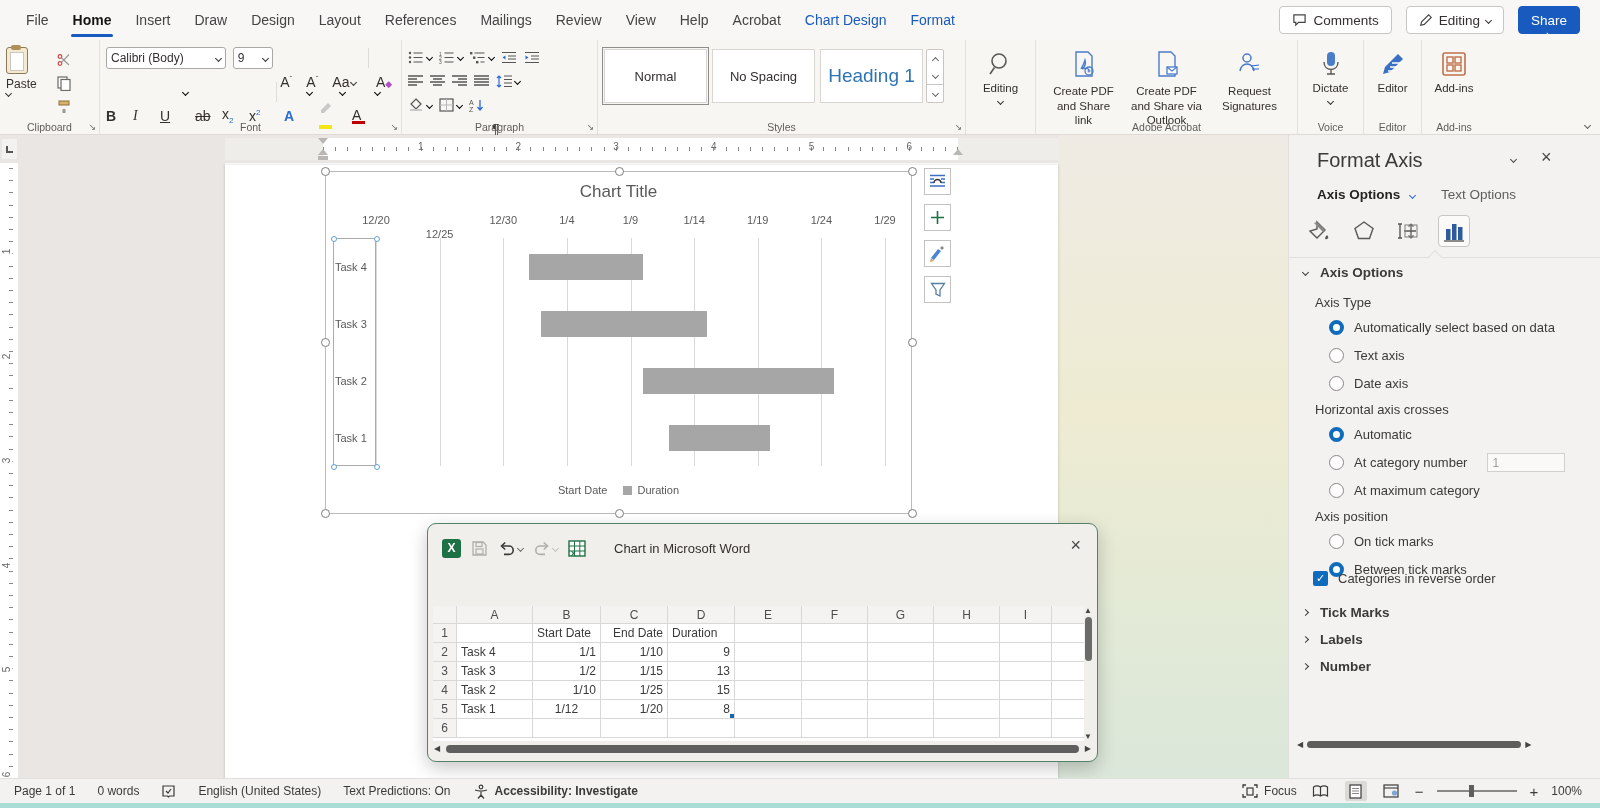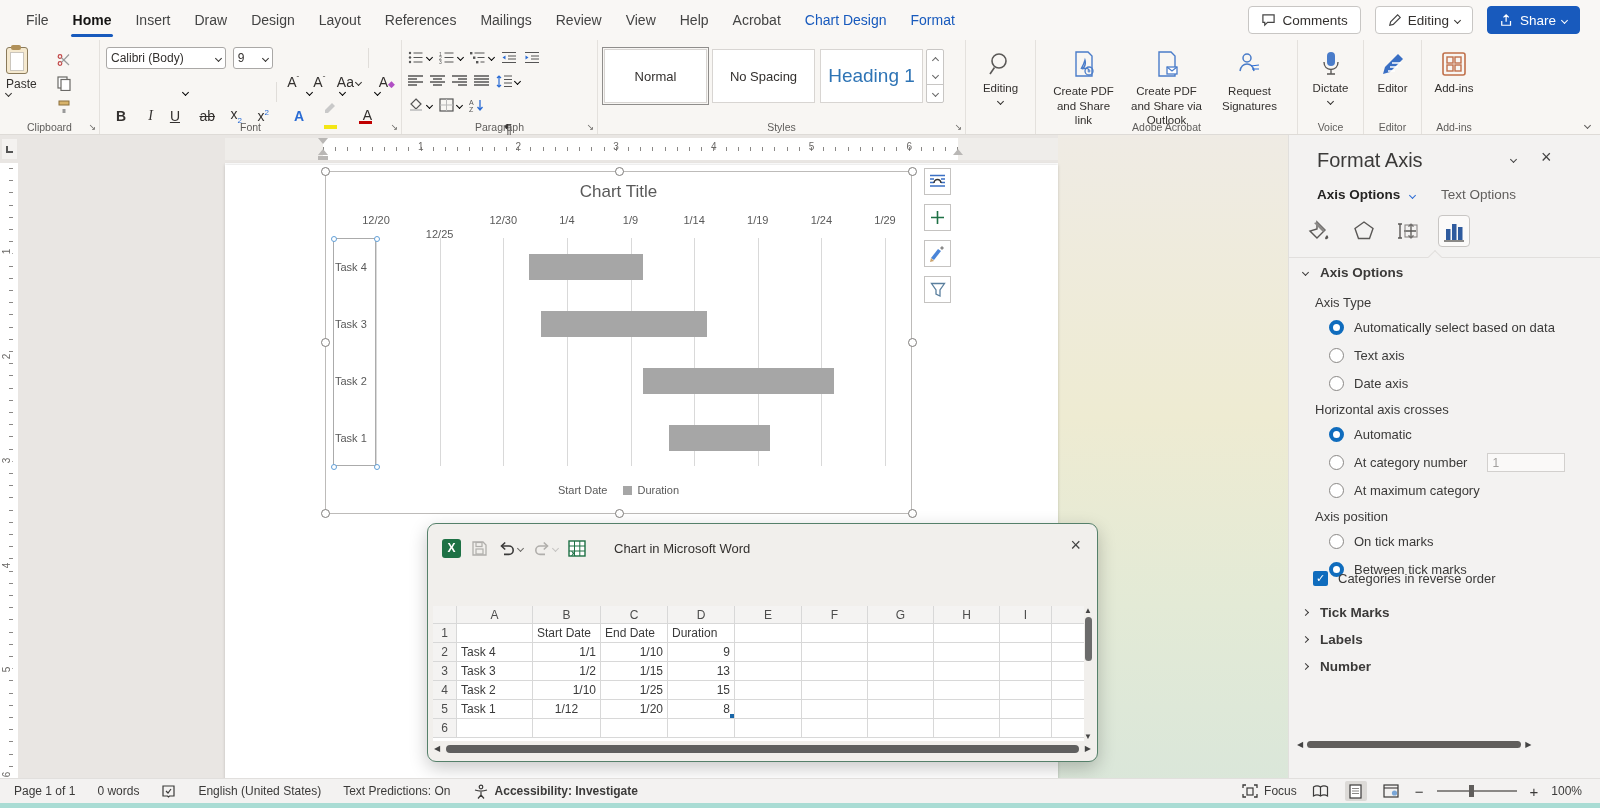--- a/index.html
+++ b/index.html
@@ -13,41 +13,41 @@
 
   
   .tabbar{position:absolute;top:0;left:0;width:1600px;height:40px;background:#f9f7f5;display:flex;align-items:center;}
   .tabs{display:flex;align-items:center;padding-left:14px;height:100%;}
   .tab{position:relative;padding:0 12px;font-size:14px;color:#444;line-height:40px;cursor:default;white-space:nowrap;}
   .tab.active{color:#161514;font-weight:bold;}
   .tab.active::after{content:"";position:absolute;left:10px;right:10px;bottom:3px;height:3px;border-radius:2px;background:#185abd;}
   .tab.ctx{color:#185abd;}
   .tabbar-right{margin-left:auto;display:flex;align-items:center;gap:14px;padding-right:20px;}
   .tbtn{display:flex;align-items:center;gap:6px;height:28px;padding:0 12px;border:1px solid #c8c6c4;border-radius:4px;background:#fff;font-size:13.5px;color:#33302e;}
-  .tbtn.share{background:#185abd;border-color:#185abd;color:#fff;}
+  .tbtn.share{background:#185abd;border-color:#185abd;color:#fff;flex-direction:column;}
 
   
   .ribbon{position:absolute;top:40px;left:0;width:1600px;height:95px;background:#f8f6f3;border-bottom:1px solid #dedbd7;display:flex;}
   .rgroup{position:relative;height:100%;border-right:1px solid #e4e1dd;padding:5px 6px 16px 6px;}
   .glabel{position:absolute;bottom:1px;left:0;right:0;text-align:center;font-size:10.5px;color:#5f5d5b;}
   .launcher{position:absolute;bottom:2px;right:3px;font-size:9px;color:#6b6966;}
   .ibtn{display:inline-flex;align-items:center;justify-content:center;border-radius:3px;color:#444;}
   .rowline{display:flex;align-items:center;gap:7px;height:27px;}
 
   
   .paste{display:flex;flex-direction:column;width:44px;margin-top:2px;font-size:12px;color:#33302e;}
   .clipicon{width:22px;height:27px;border:1.4px solid #8a7a5a;border-radius:3px;background:#f5e9cf;position:relative;margin-bottom:3px;}
   .clipicon::before{content:"";position:absolute;left:4px;top:-3px;width:10px;height:5px;background:#b09058;border-radius:2px;}
   .clipicon::after{content:"";position:absolute;left:3px;top:4px;width:12px;height:17px;background:#fff;border:1px solid #cbc6bd;}
   .sidecol{display:flex;flex-direction:column;gap:4px;margin:4px 0 0 4px;}
   .sideic{width:20px;height:20px;}
 
   
   .combo{display:flex;align-items:center;justify-content:space-between;height:22px;border:1px solid #aaa8a6;border-radius:3px;background:#fff;font-size:12px;color:#33302e;padding:0 4px;}
-  .fmt{font-size:14px;color:#33302e;width:20px;text-align:right;margin-top:47px;}
+  .fmt{font-size:14px;color:#33302e;width:20px;text-align:left;margin-top:47px;}
   .vdiv{width:1px;height:20px;background:#e0ddd9;}
   .colorbar{display:inline-block;width:13px;height:3.5px;margin-top:-2px;}
 
   
   .svgi{display:inline-block;vertical-align:middle;}
 
   
   .stylecards{display:flex;gap:5px;margin-top:4px;}
   .card{width:103px;height:54px;background:#fff;border:1px solid #d8d5d2;display:flex;align-items:center;justify-content:center;font-size:13px;color:#33302e;}
   .card.sel{outline:1.6px solid #8f8d8b;outline-offset:1px;}
@@ -626,21 +626,21 @@
           <div class="scell hdr" style="width: 66px;">F</div>
           <div class="scell hdr" style="width: 66px;">G</div>
           <div class="scell hdr" style="width: 66px;">H</div>
           <div class="scell hdr" style="width: 52px;">I</div>
           <div class="scell hdr" style="width: 40px;"></div>
         </div>
         <div class="srow">
           <div class="scell rh" style="width: 24px;">1</div>
           <div class="scell" style="width: 76px;"></div>
           <div class="scell" style="width: 68px;">Start Date</div>
-          <div class="scell" style="width: 67px;">End Date</div>
+          <div class="scell" style="width: 67px; text-align: right;">End Date</div>
           <div class="scell" style="width: 67px;">Duration</div>
           <div class="scell" style="width: 67px;"></div>
           <div class="scell" style="width: 66px;"></div>
           <div class="scell" style="width: 66px;"></div>
           <div class="scell" style="width: 66px;"></div>
           <div class="scell" style="width: 52px;"></div>
           <div class="scell" style="width: 40px;"></div>
         </div>
         <div class="srow">
           <div class="scell rh" style="width: 24px;">2</div>

